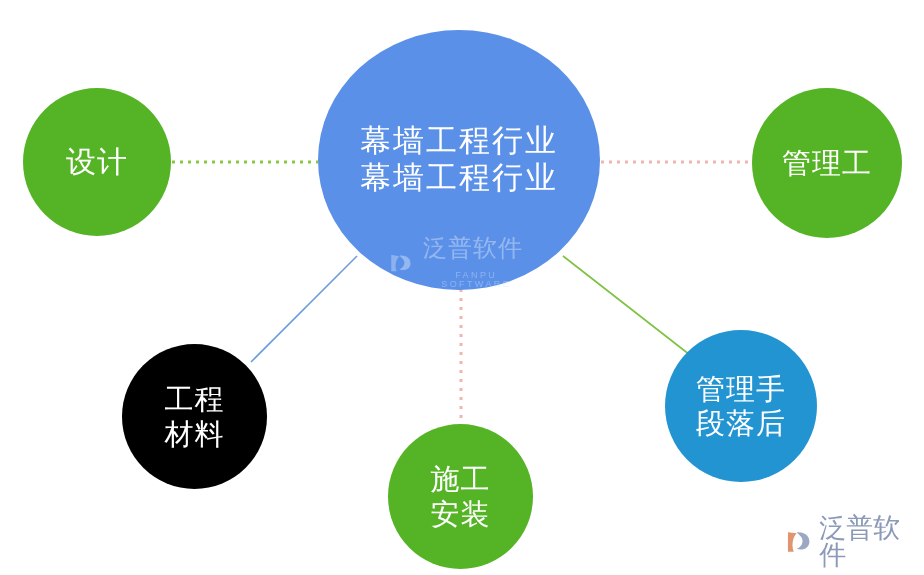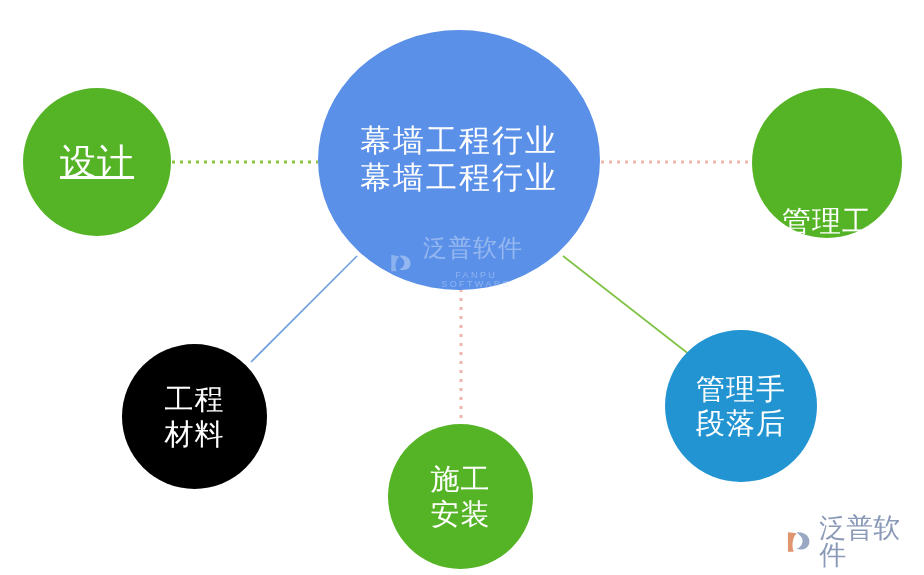--- a/index.html
+++ b/index.html
@@ -80,25 +80,25 @@
   .hub-watermark .wm-en {
     font-size: 9px;
     color: #cfe0f8;
     letter-spacing: 2.4px;
     margin-top: 11px;
   }
 
   
   #node-design {
     left: 23px;  top: 88px;  width: 148px; height: 148px;
-    background: #55b425; font-size: 36px; z-index: 2; text-decoration: underline;
+    background: #55b425; font-size: 30px; z-index: 2;
   }
   #node-tools {
     left: 752px; top: 88px;  width: 150px; height: 150px;
-    background: #55b425; font-size: 29px; z-index: 2; justify-content: flex-end;
+    background: #55b425; font-size: 29px; z-index: 2;
   }
   #node-material {
     left: 122px; top: 344px; width: 145px; height: 145px;
     background: #000000; font-size: 29px; z-index: 2;
   }
   #node-construction {
     left: 388px; top: 424px; width: 145px; height: 145px;
     background: #55b425; font-size: 29px; z-index: 2;
   }
   #node-methods {

